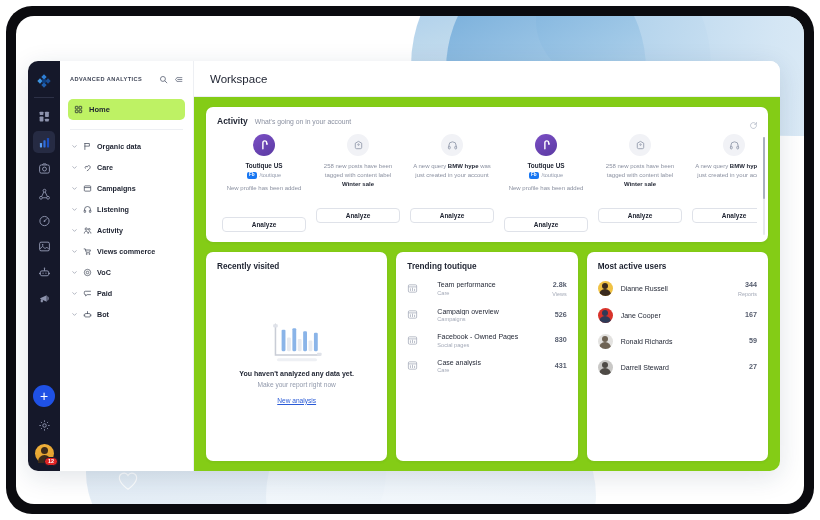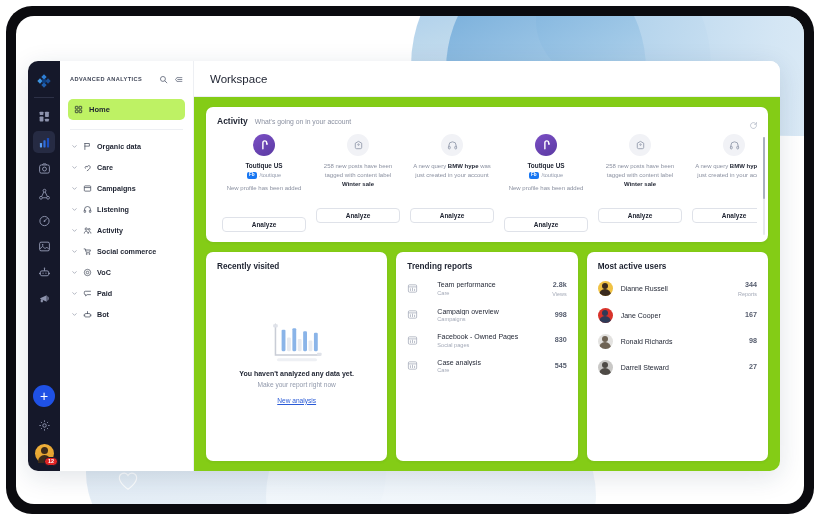--- a/index.html
+++ b/index.html
@@ -502,21 +502,21 @@
                 <path d="M6 9l6 6 6-6" stroke-linecap="round" stroke-linejoin="round"></path>
               </svg>
           </span>
           <span class="ic">
             <svg width="9" height="9" viewBox="0 0 24 24" fill="none" stroke="currentColor" stroke-width="1.9">
                 <path d="M3 5h3l2.5 9h9L20 8H7" stroke-linecap="round" stroke-linejoin="round"></path>
                 <circle cx="10" cy="18.5" r="1.4"></circle>
                 <circle cx="17" cy="18.5" r="1.4"></circle>
               </svg>
           </span>
-          <span class="lbl">Social commerce</span>
+          <span class="lbl">Views commerce</span>
         </div>
 
         <div class="nav-row">
           <span class="chev">
             <svg width="7" height="7" viewBox="0 0 24 24" fill="none" stroke="currentColor" stroke-width="2.6">
                 <path d="M6 9l6 6 6-6" stroke-linecap="round" stroke-linejoin="round"></path>
               </svg>
           </span>
           <span class="ic">
             <svg width="9" height="9" viewBox="0 0 24 24" fill="none" stroke="currentColor" stroke-width="1.8">
@@ -690,21 +690,21 @@
                   <rect x="58" y="14" width="5" height="24" rx="1.5" fill="#8ab4e8"></rect>
                   <rect x="10" y="47" width="52" height="4" rx="2" fill="#eef0f4"></rect>
                 </svg>
                 <div id="empty-title">You haven't analyzed any data yet.</div>
                 <div id="empty-sub">Make your report right now</div>
                 <a id="empty-link" href="#">New analysis</a>
               </div>
             </div>
 
             <div class="card bcard">
-              <div class="bcard-title">Trending reports</div>
+              <div class="bcard-title">Trending toutique</div>
 
               <div class="trow">
                 <span class="tico">
                   <svg width="11" height="11" viewBox="0 0 24 24" fill="none" stroke="currentColor" stroke-width="1.8">
                       <rect x="3" y="4" width="18" height="16" rx="2.4"></rect>
                       <path d="M3 8.5h18"></path>
                       <path d="M7.5 12.5v4M12 11v5.5M16.5 13.5v3" stroke-linecap="round"></path>
                     </svg>
                 </span>
                 <div class="tmid">
@@ -723,21 +723,21 @@
                       <rect x="3" y="4" width="18" height="16" rx="2.4"></rect>
                       <path d="M3 8.5h18"></path>
                       <path d="M7.5 12.5v4M12 11v5.5M16.5 13.5v3" stroke-linecap="round"></path>
                     </svg>
                 </span>
                 <div class="tmid">
                   <div class="tname">Campaign overview</div>
                   <div class="tcat">Campaigns</div>
                 </div>
                 <div class="tright">
-                  <div class="tval">998</div>
+                  <div class="tval">526</div>
                   <div class="tunit"></div>
                 </div>
               </div>
 
               <div class="trow">
                 <span class="tico">
                   <svg width="11" height="11" viewBox="0 0 24 24" fill="none" stroke="currentColor" stroke-width="1.8">
                       <rect x="3" y="4" width="18" height="16" rx="2.4"></rect>
                       <path d="M3 8.5h18"></path>
                       <path d="M7.5 12.5v4M12 11v5.5M16.5 13.5v3" stroke-linecap="round"></path>
@@ -759,21 +759,21 @@
                       <rect x="3" y="4" width="18" height="16" rx="2.4"></rect>
                       <path d="M3 8.5h18"></path>
                       <path d="M7.5 12.5v4M12 11v5.5M16.5 13.5v3" stroke-linecap="round"></path>
                     </svg>
                 </span>
                 <div class="tmid">
                   <div class="tname">Case analysis</div>
                   <div class="tcat">Care</div>
                 </div>
                 <div class="tright">
-                  <div class="tval">545</div>
+                  <div class="tval">431</div>
                   <div class="tunit"></div>
                 </div>
               </div>
             </div>
 
             <div class="card bcard">
               <div class="bcard-title">Most active users</div>
 
               <div class="urow">
                 <div class="uav" id="uav0" style="background: rgb(240, 194, 68);">
@@ -799,21 +799,21 @@
                 </div>
               </div>
 
               <div class="urow">
                 <div class="uav" id="uav2" style="background: rgb(227, 226, 224);">
                     <div class="uhead" style="background: rgb(110, 99, 84);"></div>
                     <div class="ubody" style="background: rgb(110, 99, 84);"></div>
                   </div>
                 <div class="uname">Ronald Richards</div>
                 <div class="uright">
-                  <div class="uval">98</div>
+                  <div class="uval">59</div>
                   <div class="uunit"></div>
                 </div>
               </div>
 
               <div class="urow">
                 <div class="uav" id="uav3" style="background: rgb(201, 200, 198);">
                     <div class="uhead" style="background: rgb(78, 74, 70);"></div>
                     <div class="ubody" style="background: rgb(78, 74, 70);"></div>
                   </div>
                 <div class="uname">Darrell Steward</div>

